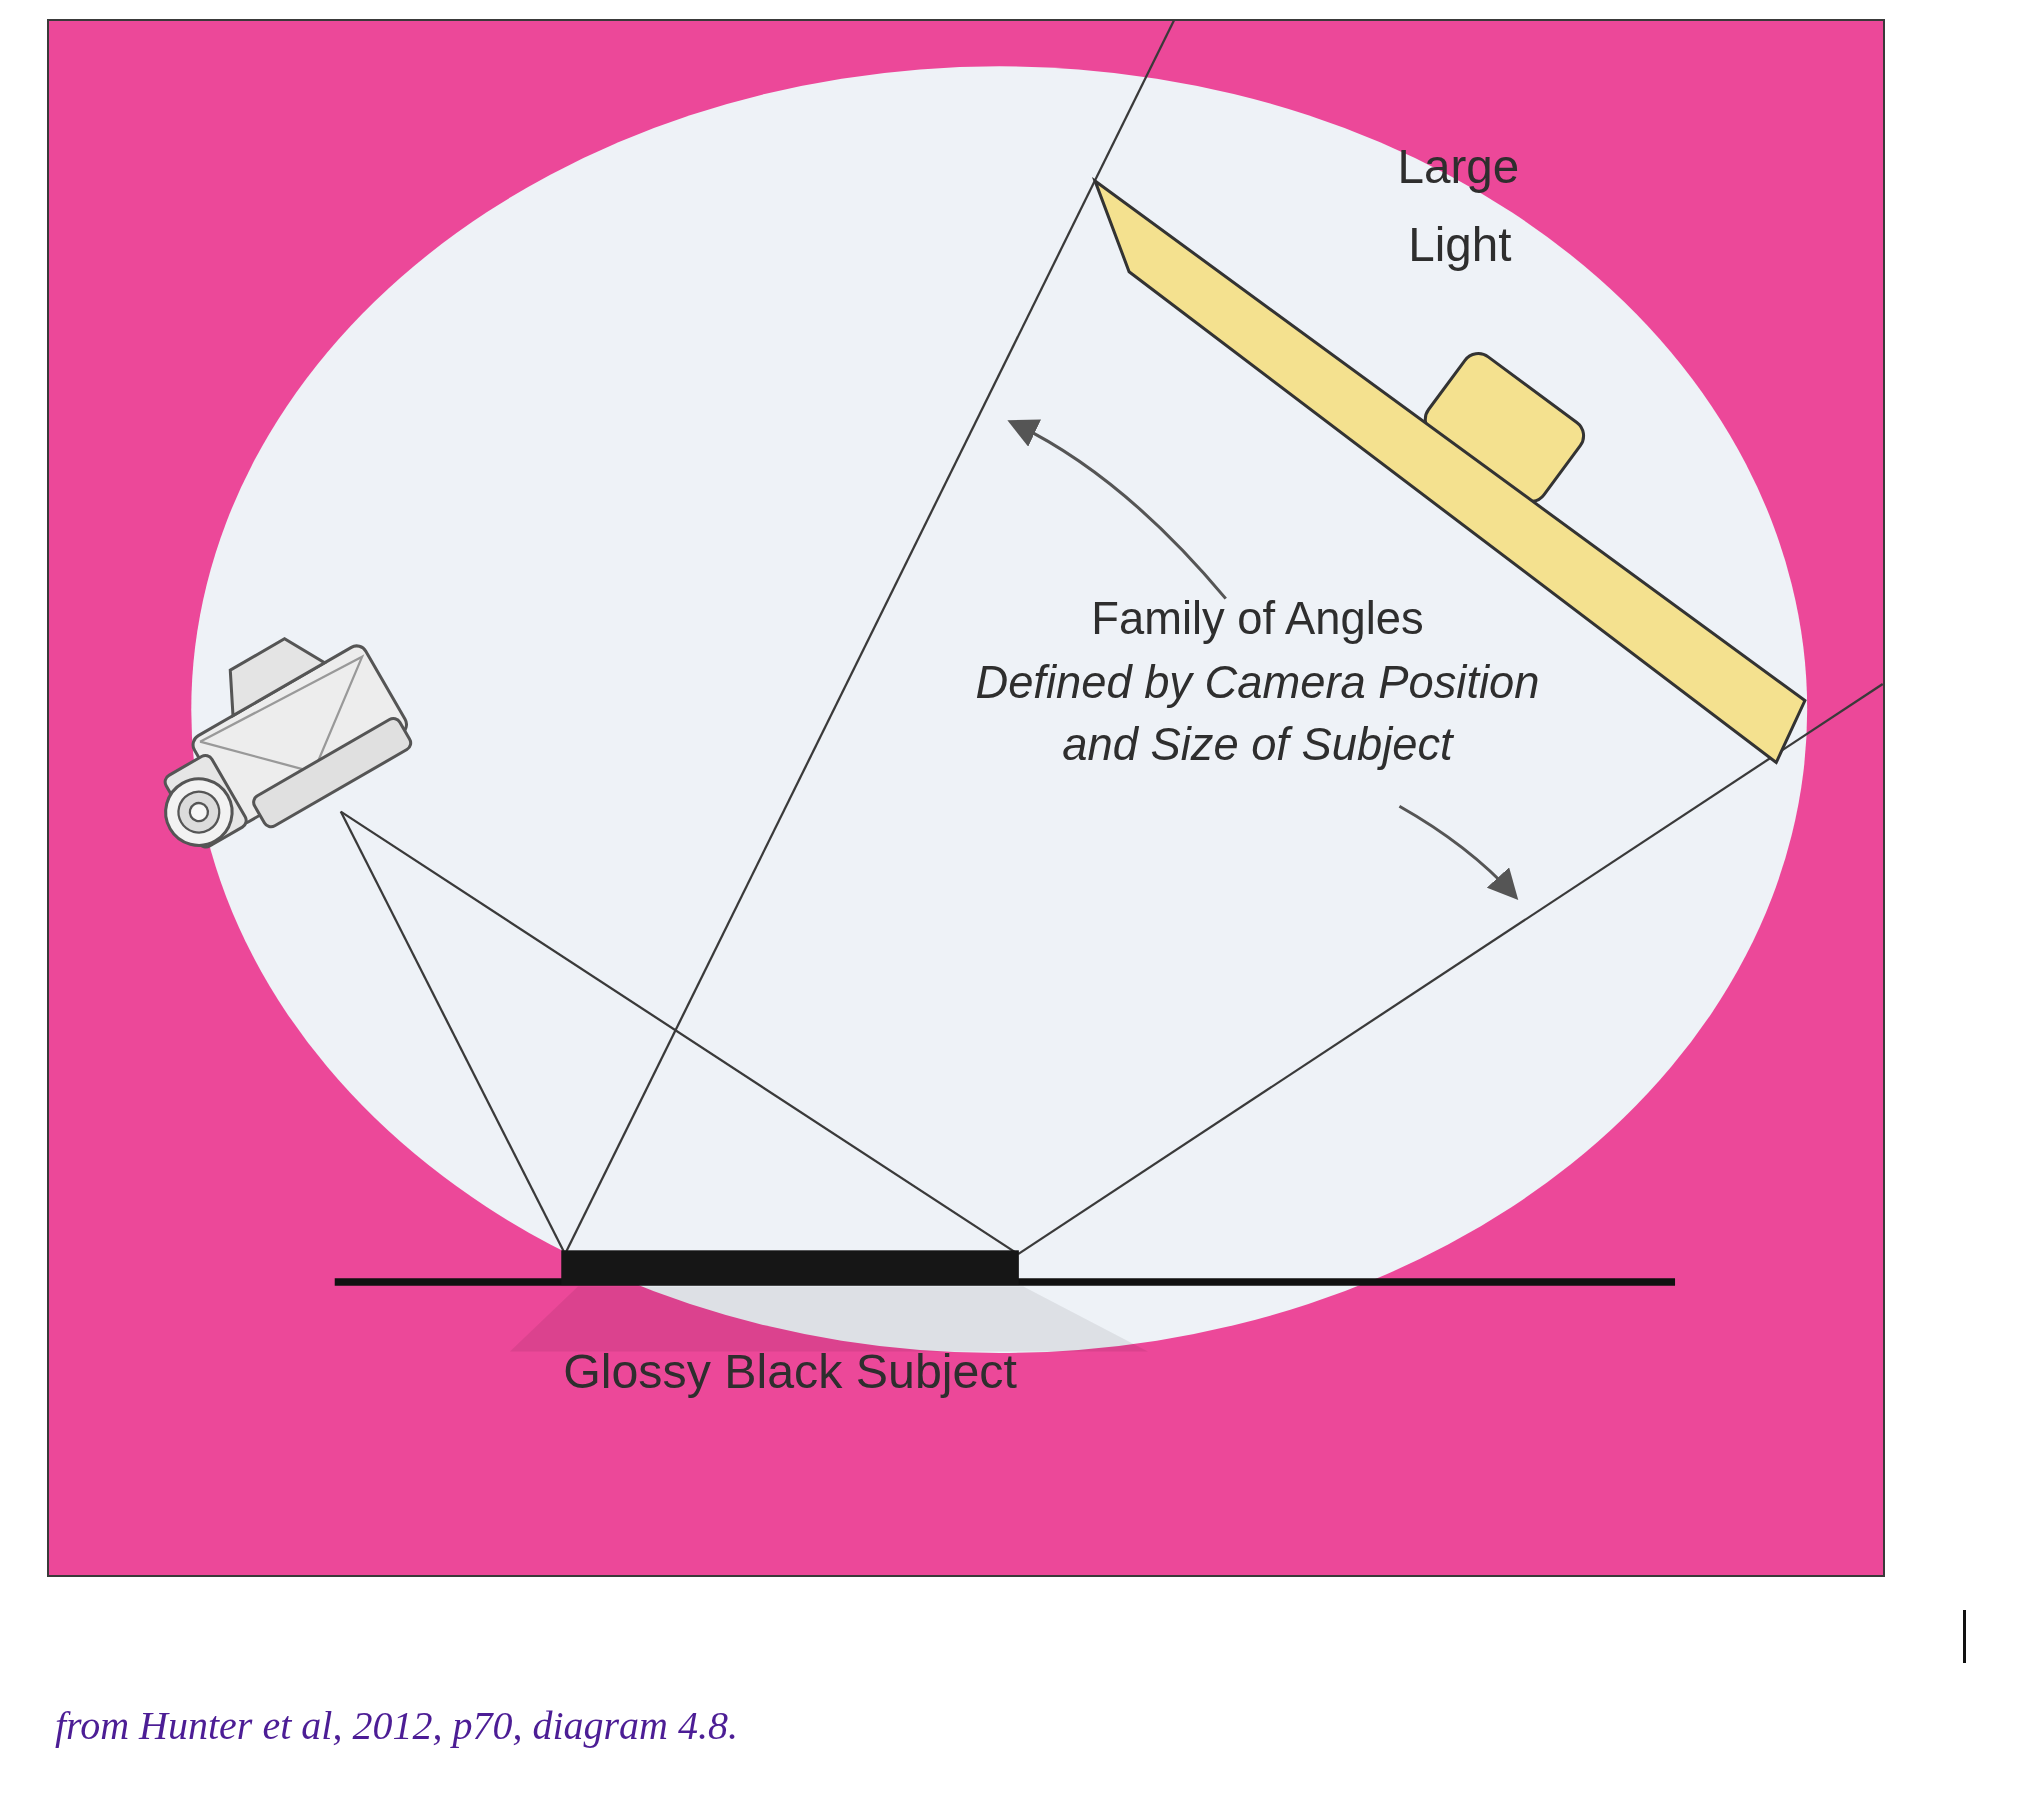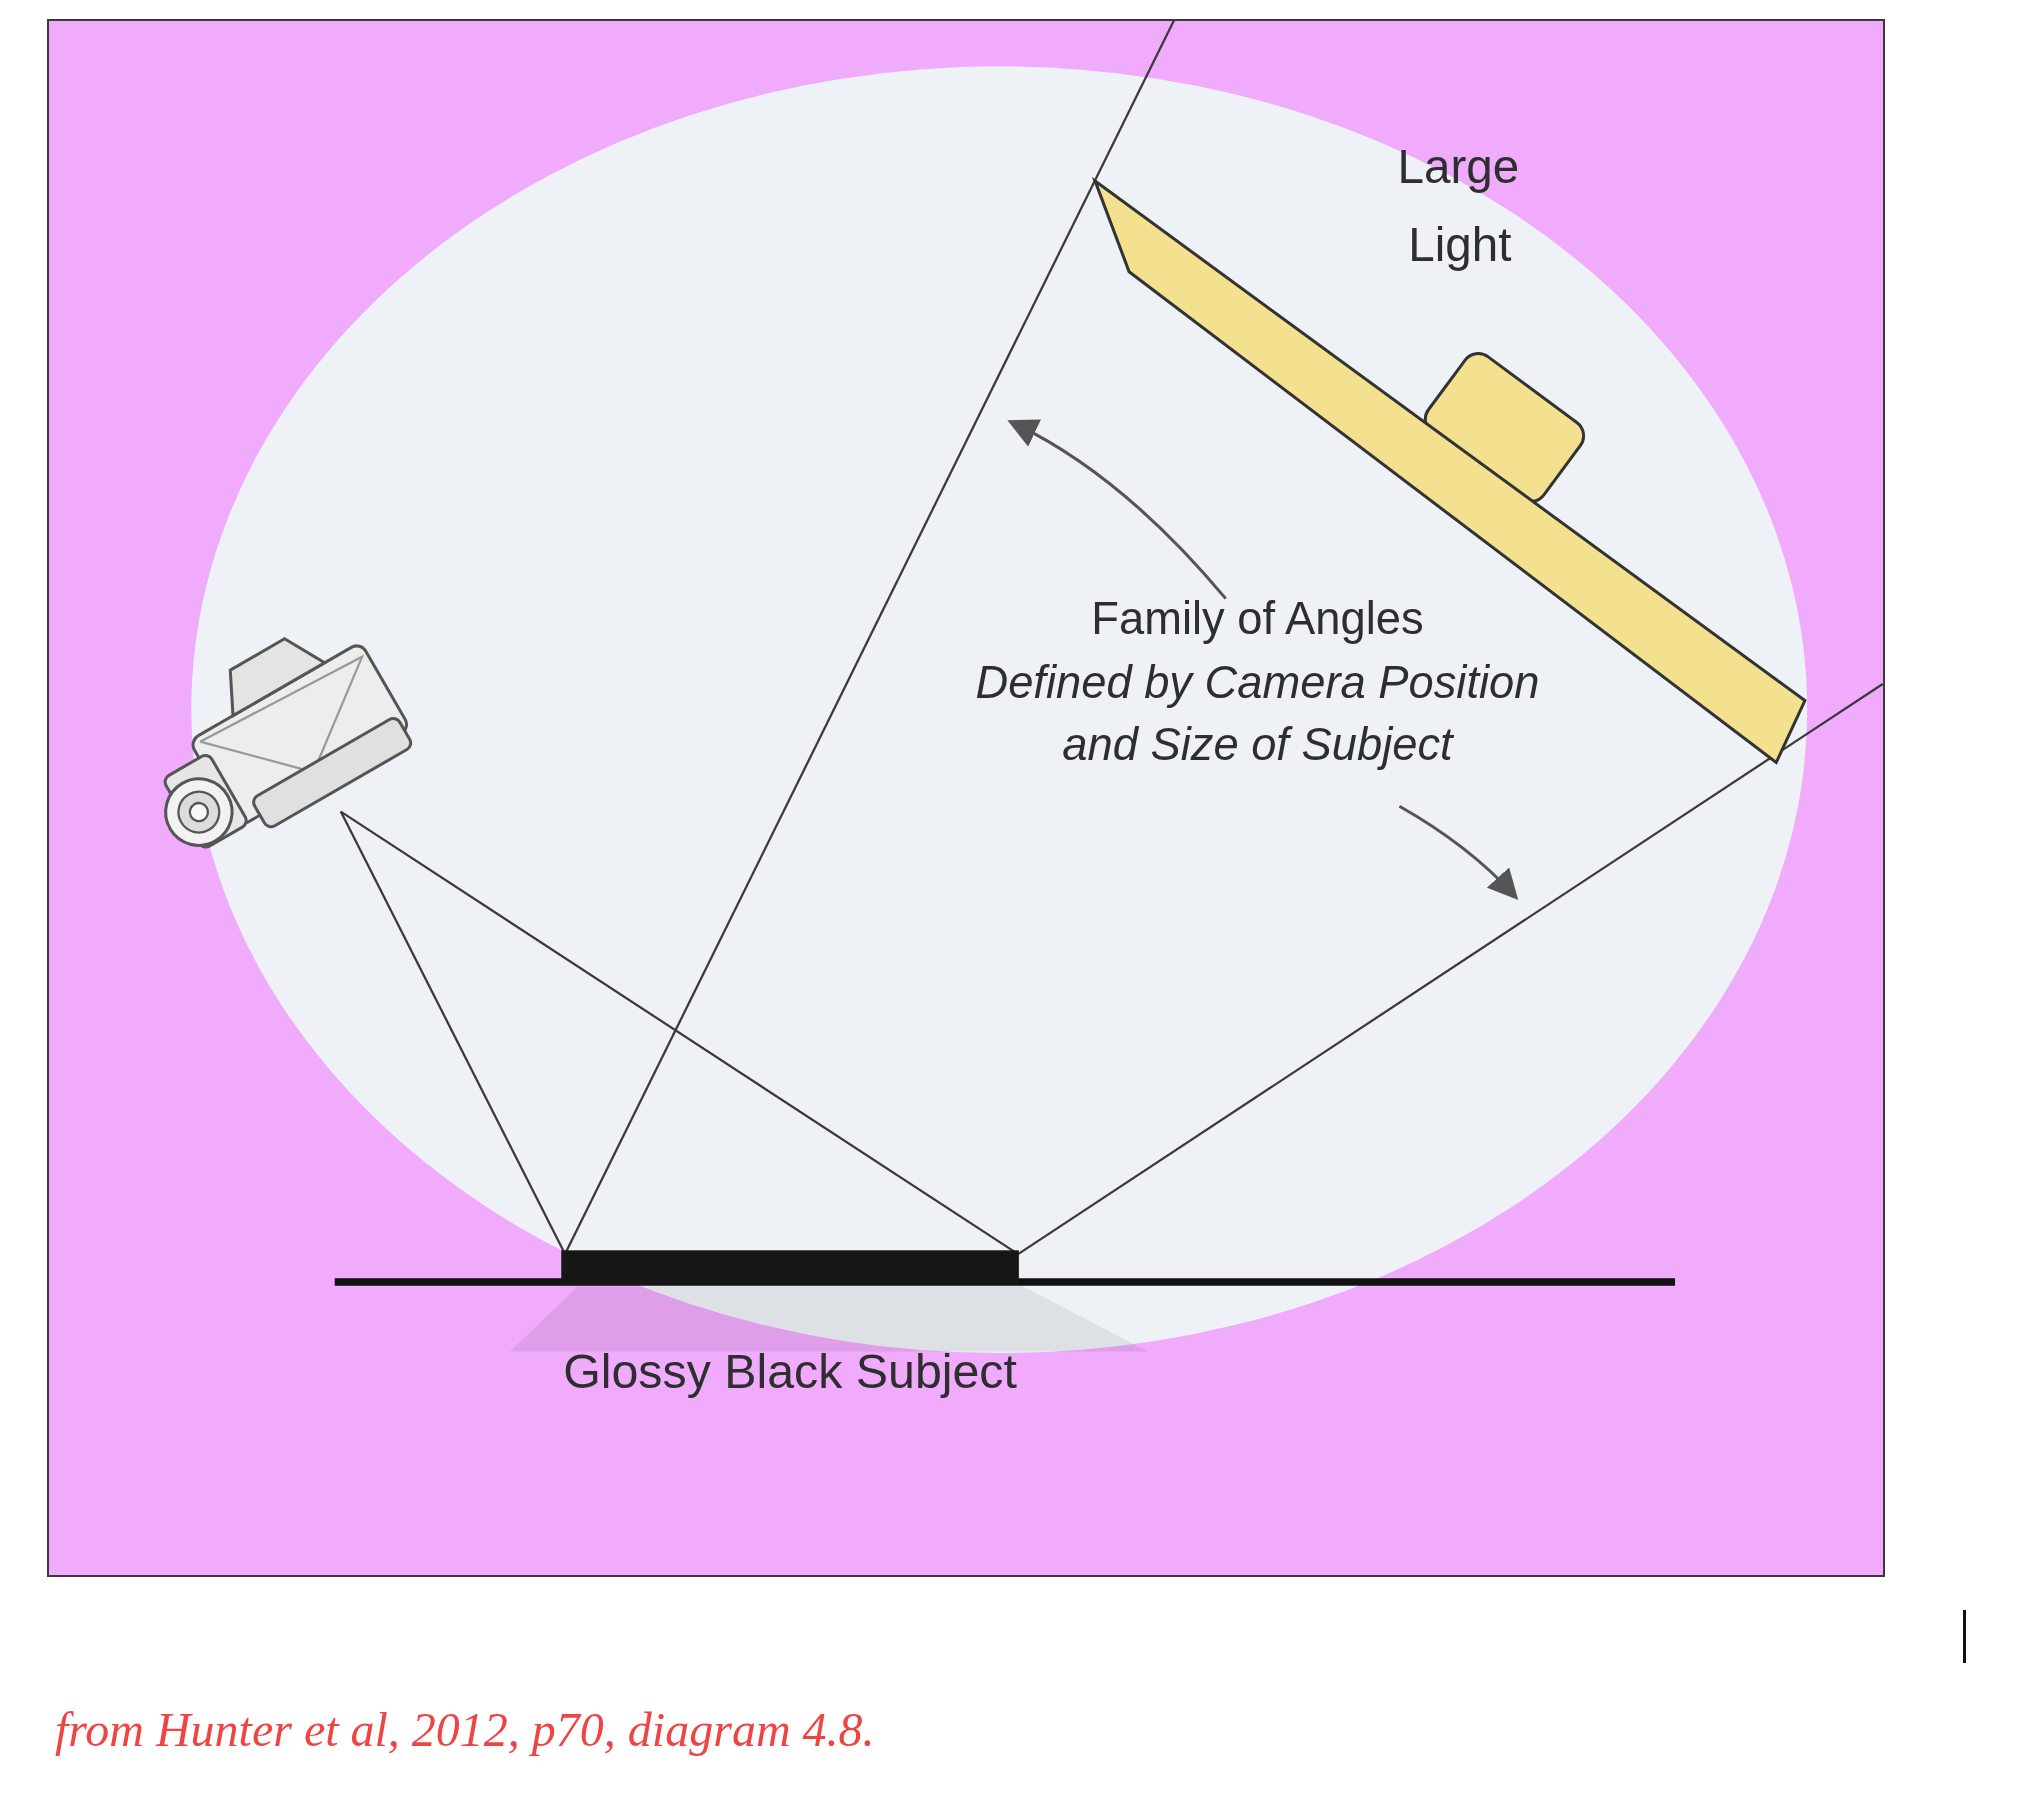--- a/index.html
+++ b/index.html
@@ -16,21 +16,21 @@
     width: 2035px;
     height: 1811px;
     background: #ffffff;
   }
   .diagram {
     position: absolute;
     left: 47px;
     top: 19px;
     width: 1838px;
     height: 1558px;
-    background: #f0abfc;
+    background: #ec4899;
     border: 2.3px solid #3a3a3a;
     box-sizing: border-box;
     overflow: hidden;
   }
   .diagram svg {
     display: block;
     width: 100%;
     height: 100%;
   }
   .diagram svg text {
@@ -40,22 +40,22 @@
   .lbl-big    { font-size: 63px; }
   .lbl-family { font-size: 60px; }
   .lbl-italic { font-size: 60px; font-style: italic; }
   .lbl-subject{ font-size: 64px; }
   .caption {
     position: absolute;
     left: 55px;
     top: 1702px;
     font-family: "Liberation Serif", serif;
     font-style: italic;
-    font-size: 48px;
-    color: #ef4444;
+    font-size: 40px;
+    color: #4c1d95;
     white-space: nowrap;
   }
   .cursor-mark {
     position: absolute;
     left: 1963px;
     top: 1610px;
     width: 3px;
     height: 53px;
     background: #111111;
   }

